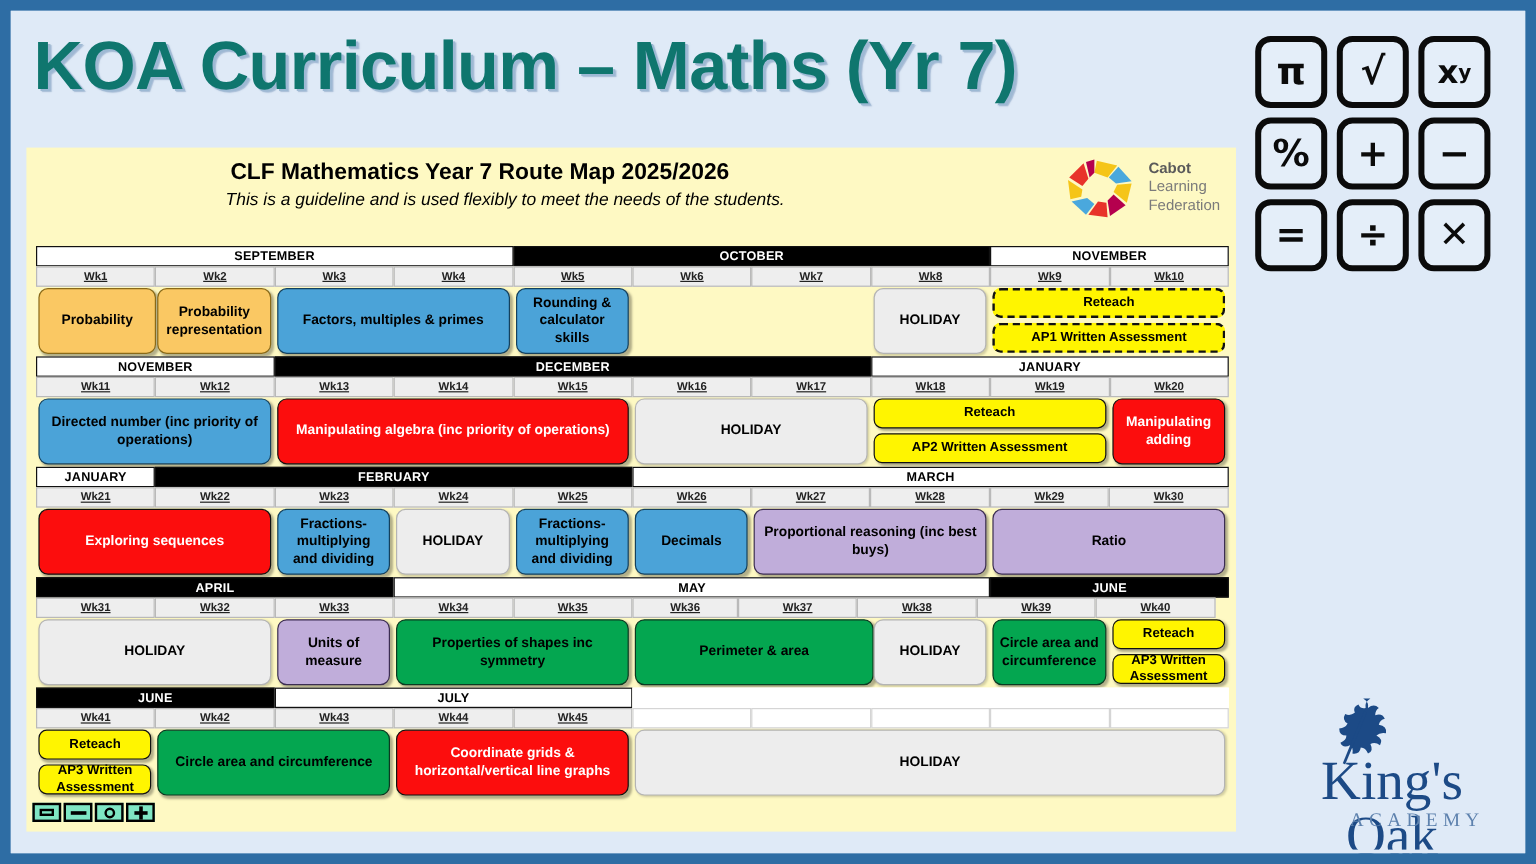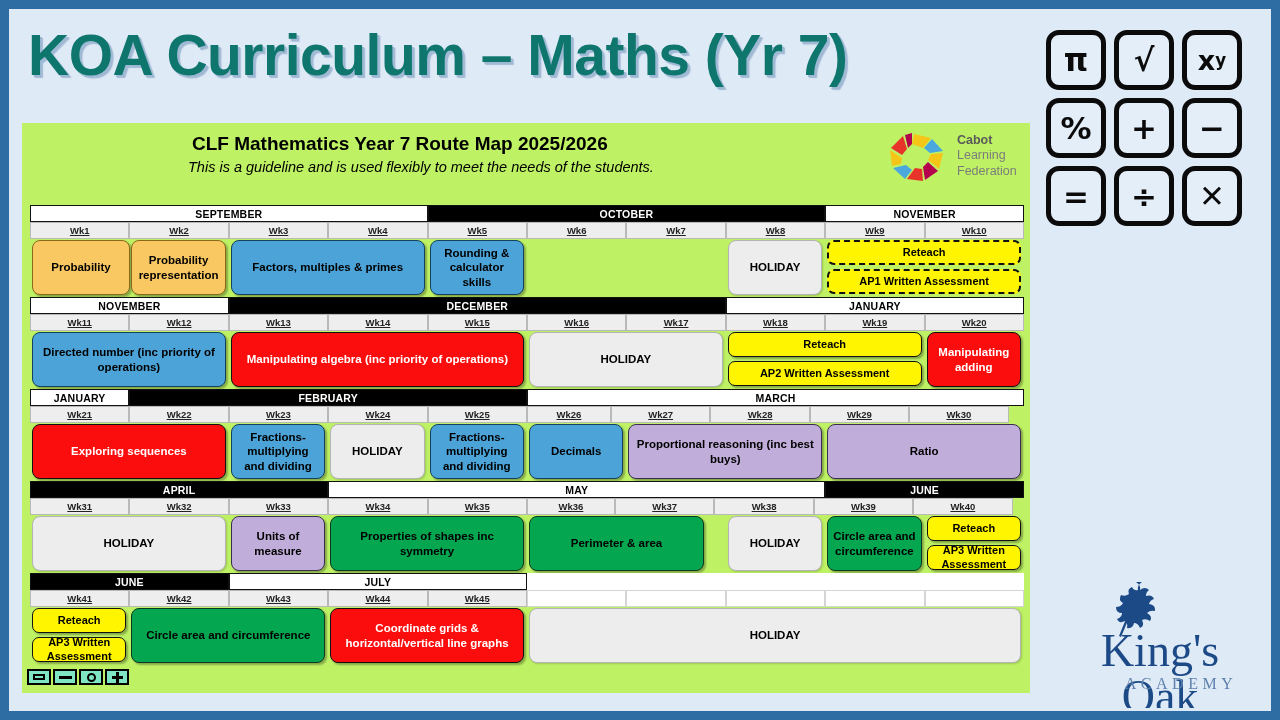--- a/index.html
+++ b/index.html
@@ -55,21 +55,21 @@
   }
   #koa-sub {
     position:absolute; left:0; top:97px; width:196px; text-align:center;
     font-family:"Liberation Serif", serif; font-size:16px; letter-spacing:4.5px;
     color:#5e82ae; padding-left:42px;
   }
 
   
   #doc {
     position:absolute; left:22px; top:123px; width:1008px; height:570px;
-    background:#bef264; z-index:5; overflow:hidden;
+    background:#fef9c3; z-index:5; overflow:hidden;
   }
   #doc-header { position:relative; height:64px; }
   #doc-title {
     position:absolute; left:170px; top:10px;
     font-size:19px; font-weight:bold; color:#000;
   }
   #doc-subtitle {
     position:absolute; left:166px; top:36px;
     font-size:14.5px; font-style:italic; color:#000;
   }
@@ -362,21 +362,21 @@
           <div class="week-col" style="width: 99.4px;">
             <div class="week-head">
               <span>Wk24</span>
             </div>
           </div>
           <div class="week-col" style="width: 99.4px;">
             <div class="week-head">
               <span>Wk25</span>
             </div>
           </div>
-          <div class="week-col" style="width: 84px;">
+          <div class="week-col" style="width: 99px;">
             <div class="week-head">
               <span>Wk26</span>
             </div>
           </div>
           <div class="week-col" style="width: 99.4px;">
             <div class="week-head">
               <span>Wk27</span>
             </div>
           </div>
           <div class="week-col" style="width: 99.4px;">
@@ -460,21 +460,21 @@
           <div class="week-col" style="width: 99.4px;">
             <div class="week-head">
               <span>Wk40</span>
             </div>
           </div>
         </div>
         <div class="topic-band">
           <div class="topic grey" style="left: 2px; width: 193.8px;">HOLIDAY</div>
           <div class="topic purple" style="left: 200.8px; width: 94.4px;">Units of measure</div>
           <div class="topic green" style="left: 300.2px; width: 193.8px;">Properties of shapes inc symmetry</div>
-          <div class="topic green" style="left: 499px; width: 175px;">Perimeter &amp; area</div>
+          <div class="topic green" style="left: 499px; width: 199px;">Perimeter &amp; area</div>
           <div class="topic grey" style="left: 697.8px; width: 94.4px;">HOLIDAY</div>
           <div class="topic green" style="left: 797.2px; width: 94.4px;">Circle area and circumference</div>
           <div class="topic yellow half top" style="left: 896.6px; width: 94.4px;">Reteach</div>
           <div class="topic yellow half bot" style="left: 896.6px; width: 94.4px;">AP3 Written Assessment</div>
         </div>
       </div>
       <div class="map-row">
         <div class="month-band">
           <div class="month-cell dark" style="width: 198.8px;">JUNE</div>
           <div class="month-cell light" style="width: 298.2px;">JULY</div>

